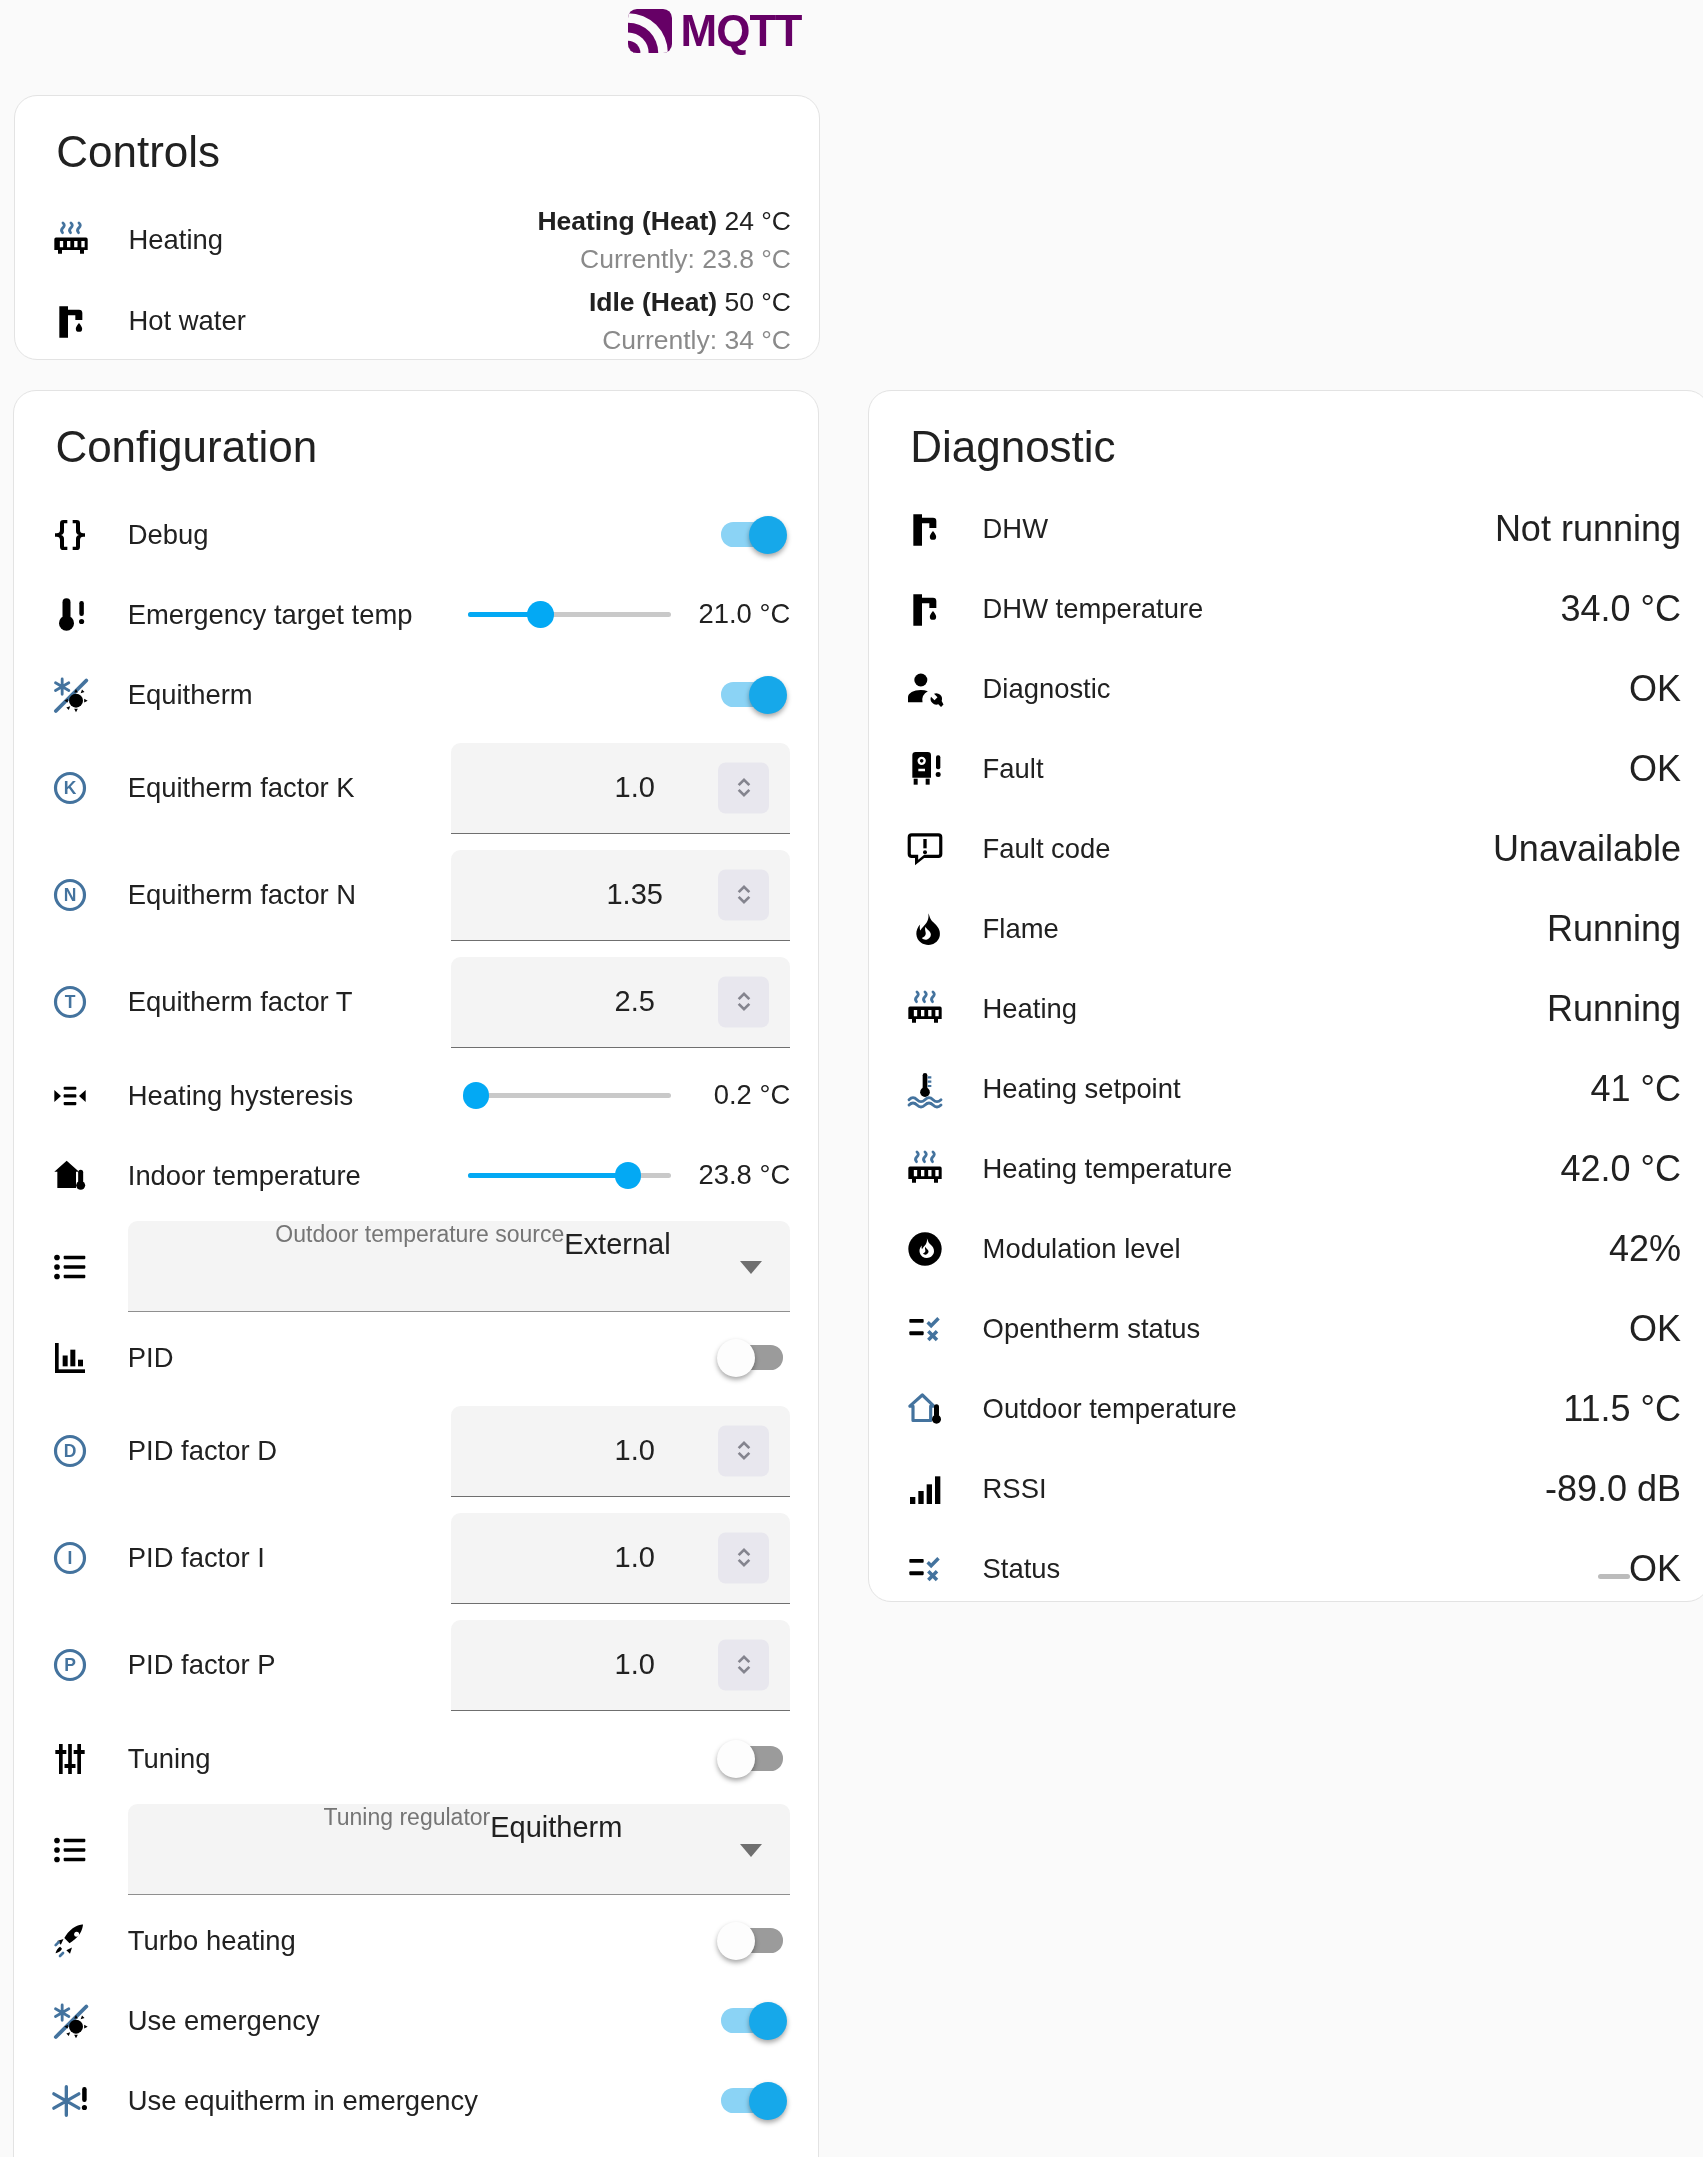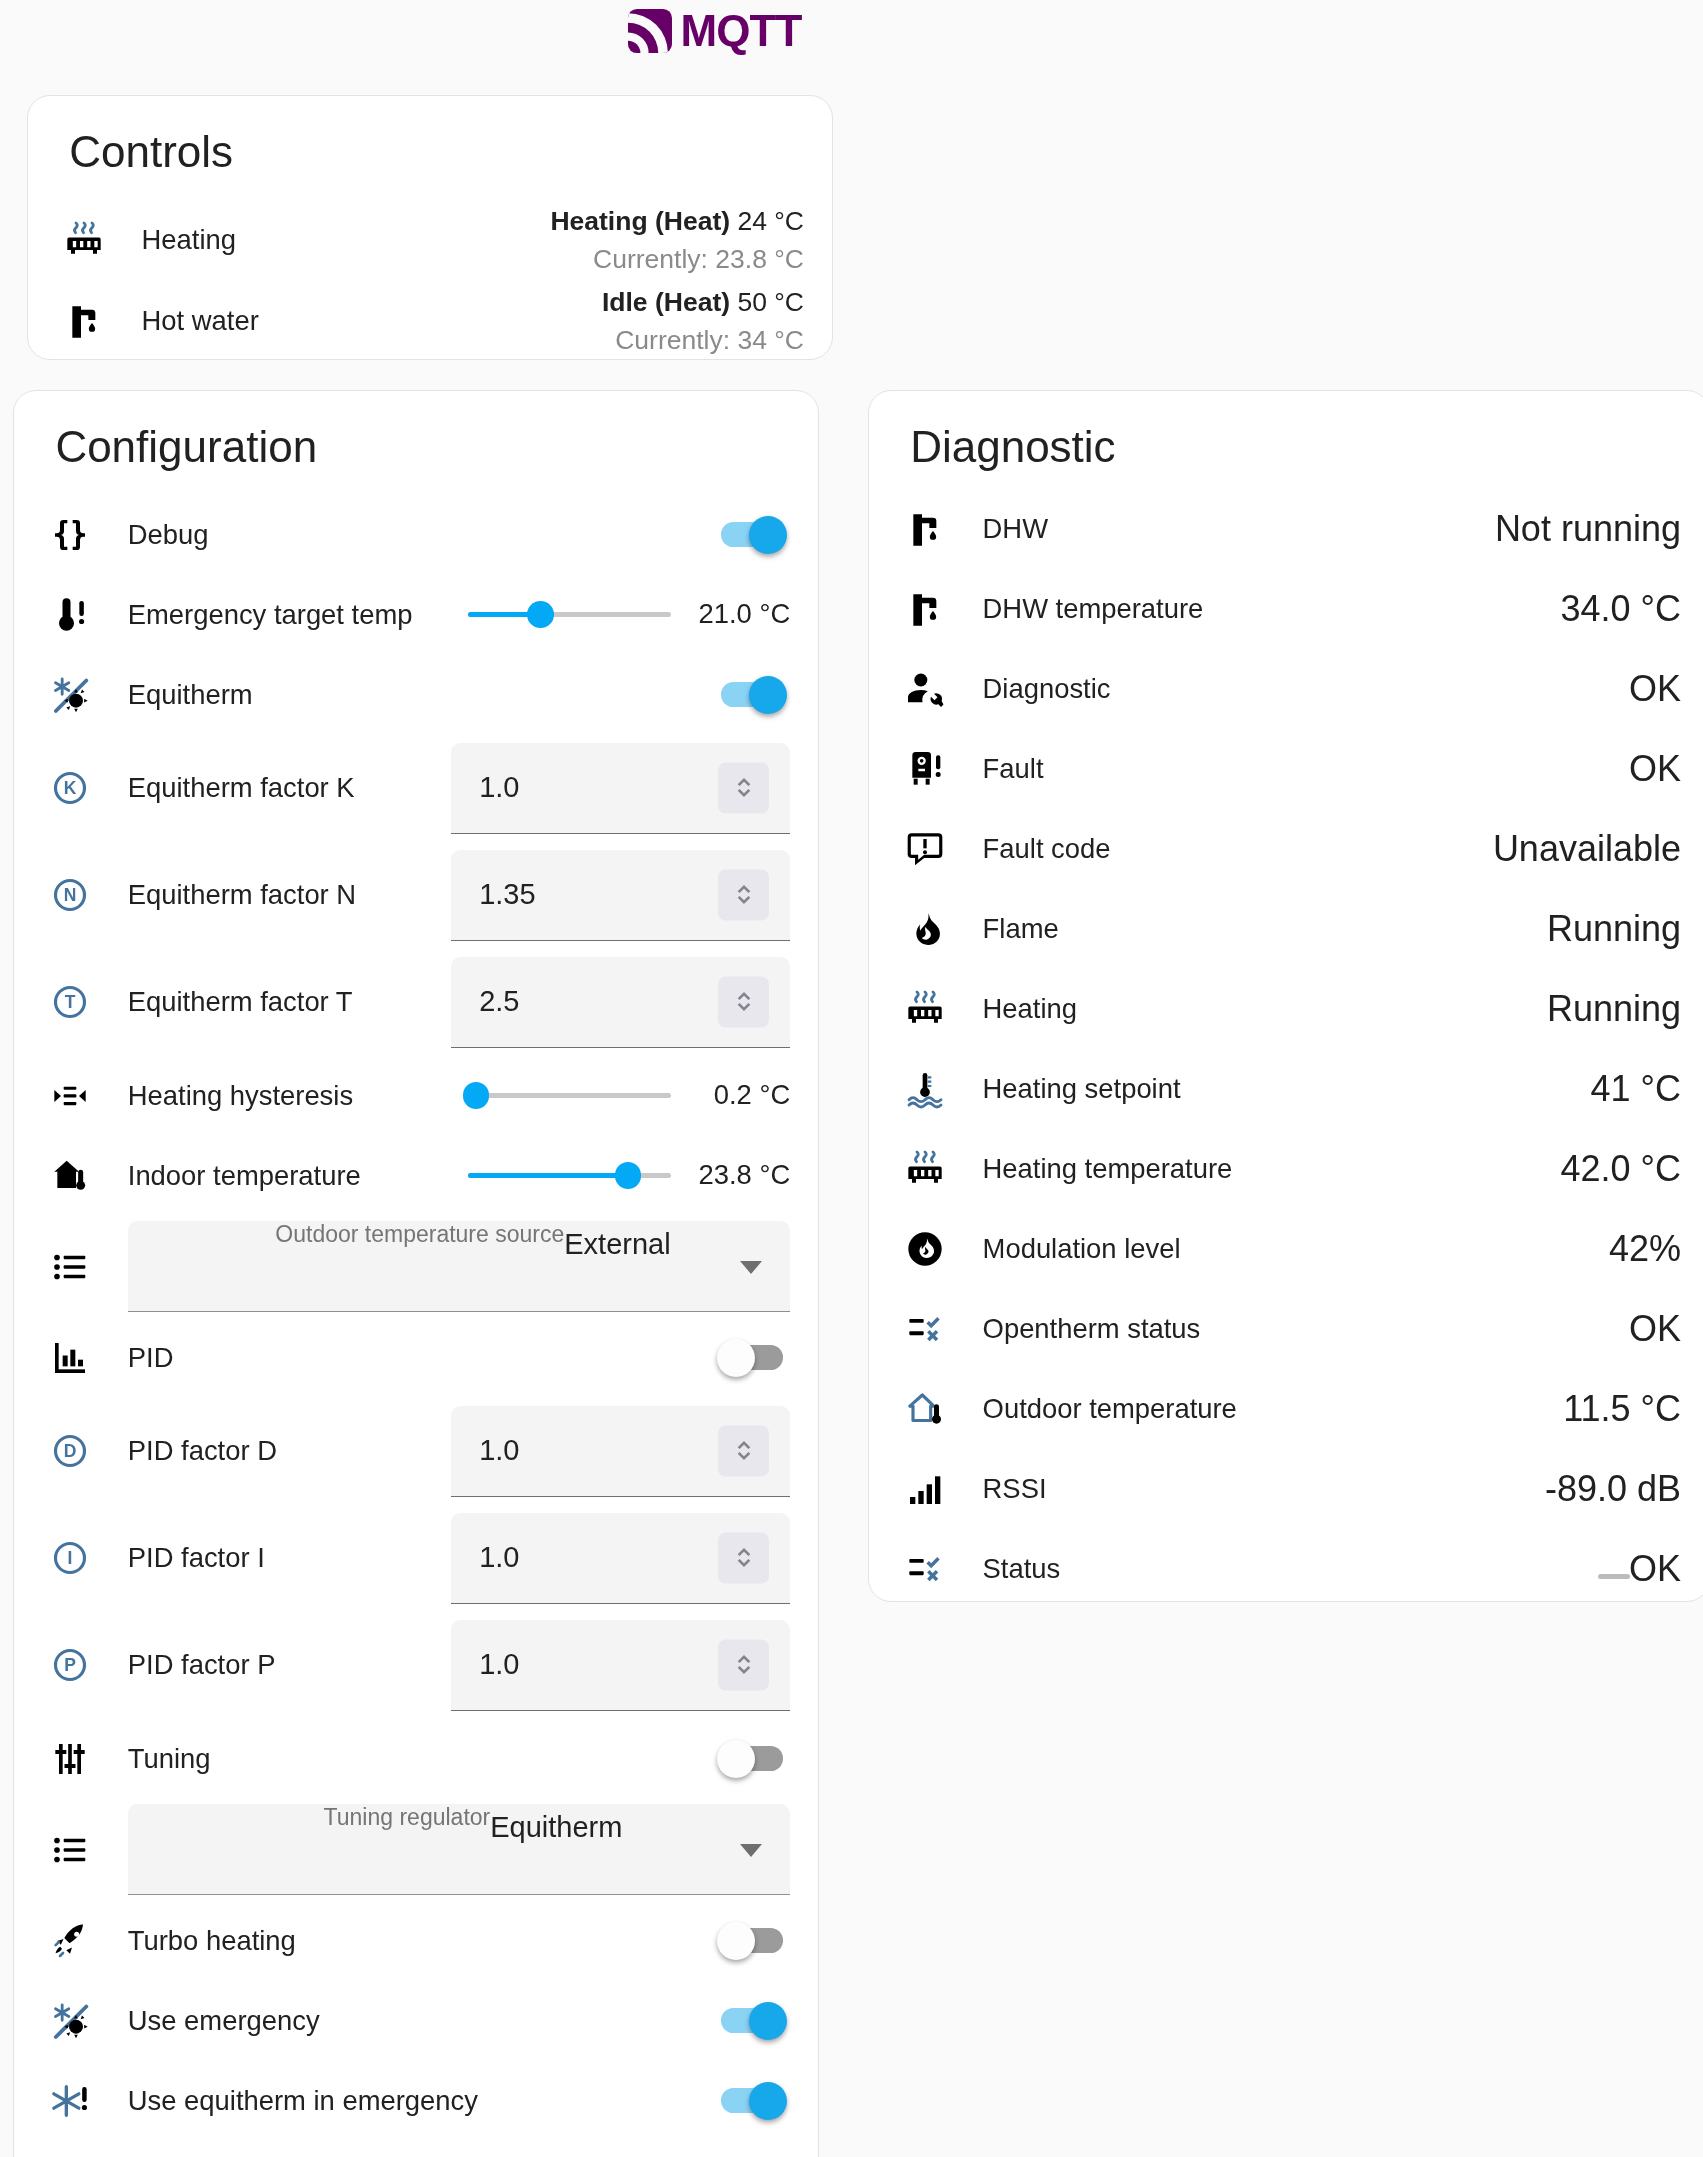--- a/index.html
+++ b/index.html
@@ -12,21 +12,21 @@
   
   .logo{position:absolute;left:628px;top:5.7px;display:flex;align-items:center;gap:8.5px;}
   .logo svg{display:block;}
   .logo-text{font-size:44px;font-weight:800;letter-spacing:-0.9px;color:#660066;}
   
   .card{
     position:absolute;background:#ffffff;
     border:0.9px solid #e3e3e3;border-radius:23px;
     padding:24.6px 28px 19px 28px;box-sizing:border-box;
   }
-  #controls-card{left:27px;top:95px;width:806px;height:265px;}
+  #controls-card{left:14px;top:95px;width:806px;height:265px;}
   #config-card{left:13.2px;top:390px;width:806px;height:1816px;}
   #diag-card{left:868px;top:390px;width:842px;height:1212px;}
   .card-title{font-size:44px;font-weight:400;color:#212121;margin:7.6px 0 23px 13.2px;line-height:1.1;}
   #diag-card .card-title{margin-bottom:17px;}
   
   .row{display:flex;align-items:center;height:80px;}
   .row.number{height:107px;}
   .row.select{height:102px;}
   .diag-row{height:80px;}
   .ctrl-row{height:81px;}
@@ -50,21 +50,21 @@
   .switch.off .sw-thumb{left:-3.8px;background:#fdfdfd;}
   
   .slider{position:relative;width:203px;height:42px;flex:none;margin-left:auto;cursor:pointer;}
   .sl-track{position:absolute;left:0;right:0;top:18px;height:5.7px;background:#c9c9c9;border-radius:2.8px;}
   .sl-fill{position:absolute;left:0;top:18px;height:5.7px;background:#03a9f4;border-radius:2.8px;width:var(--p);}
   .sl-knob{position:absolute;top:7.6px;width:26.5px;height:26.5px;border-radius:50%;background:#03a9f4;left:calc(var(--p) - 13.2px);}
   .sl-value{flex:none;width:95px;margin-left:24.6px;font-size:27.4px;text-align:right;line-height:1.25;color:#212121;}
   
   .numfield{position:relative;margin-left:auto;width:339px;height:90px;flex:none;
     background:#f4f4f4;border-radius:9.5px 9.5px 0 0;border-bottom:0.9px solid #6f6f6f;
-    display:flex;align-items:center;cursor:text;}
+    display:flex;align-items:center;cursor:text;justify-content:center;}
   .num-value{font-size:29px;margin-left:28px;color:#212121;}
   .stepper{position:absolute;right:21px;top:50%;transform:translateY(-50%);width:51px;height:51px;
     background:#e8e7ee;border-radius:7.6px;display:flex;align-items:center;justify-content:center;cursor:pointer;}
   .stepper svg{width:32px;height:32px;}
   
   .selfield{position:relative;flex:1 1 auto;height:91px;background:#f4f4f4;
     border-radius:9.5px 9.5px 0 0;border-bottom:0.9px solid #8f8f8f;
     display:flex;justify-content:center;padding-left:28px;box-sizing:border-box;cursor:pointer;}
   .sel-label{font-size:23px;color:#757575;}
   .sel-value{font-size:29px;color:#212121;margin-top:6.6px;}

